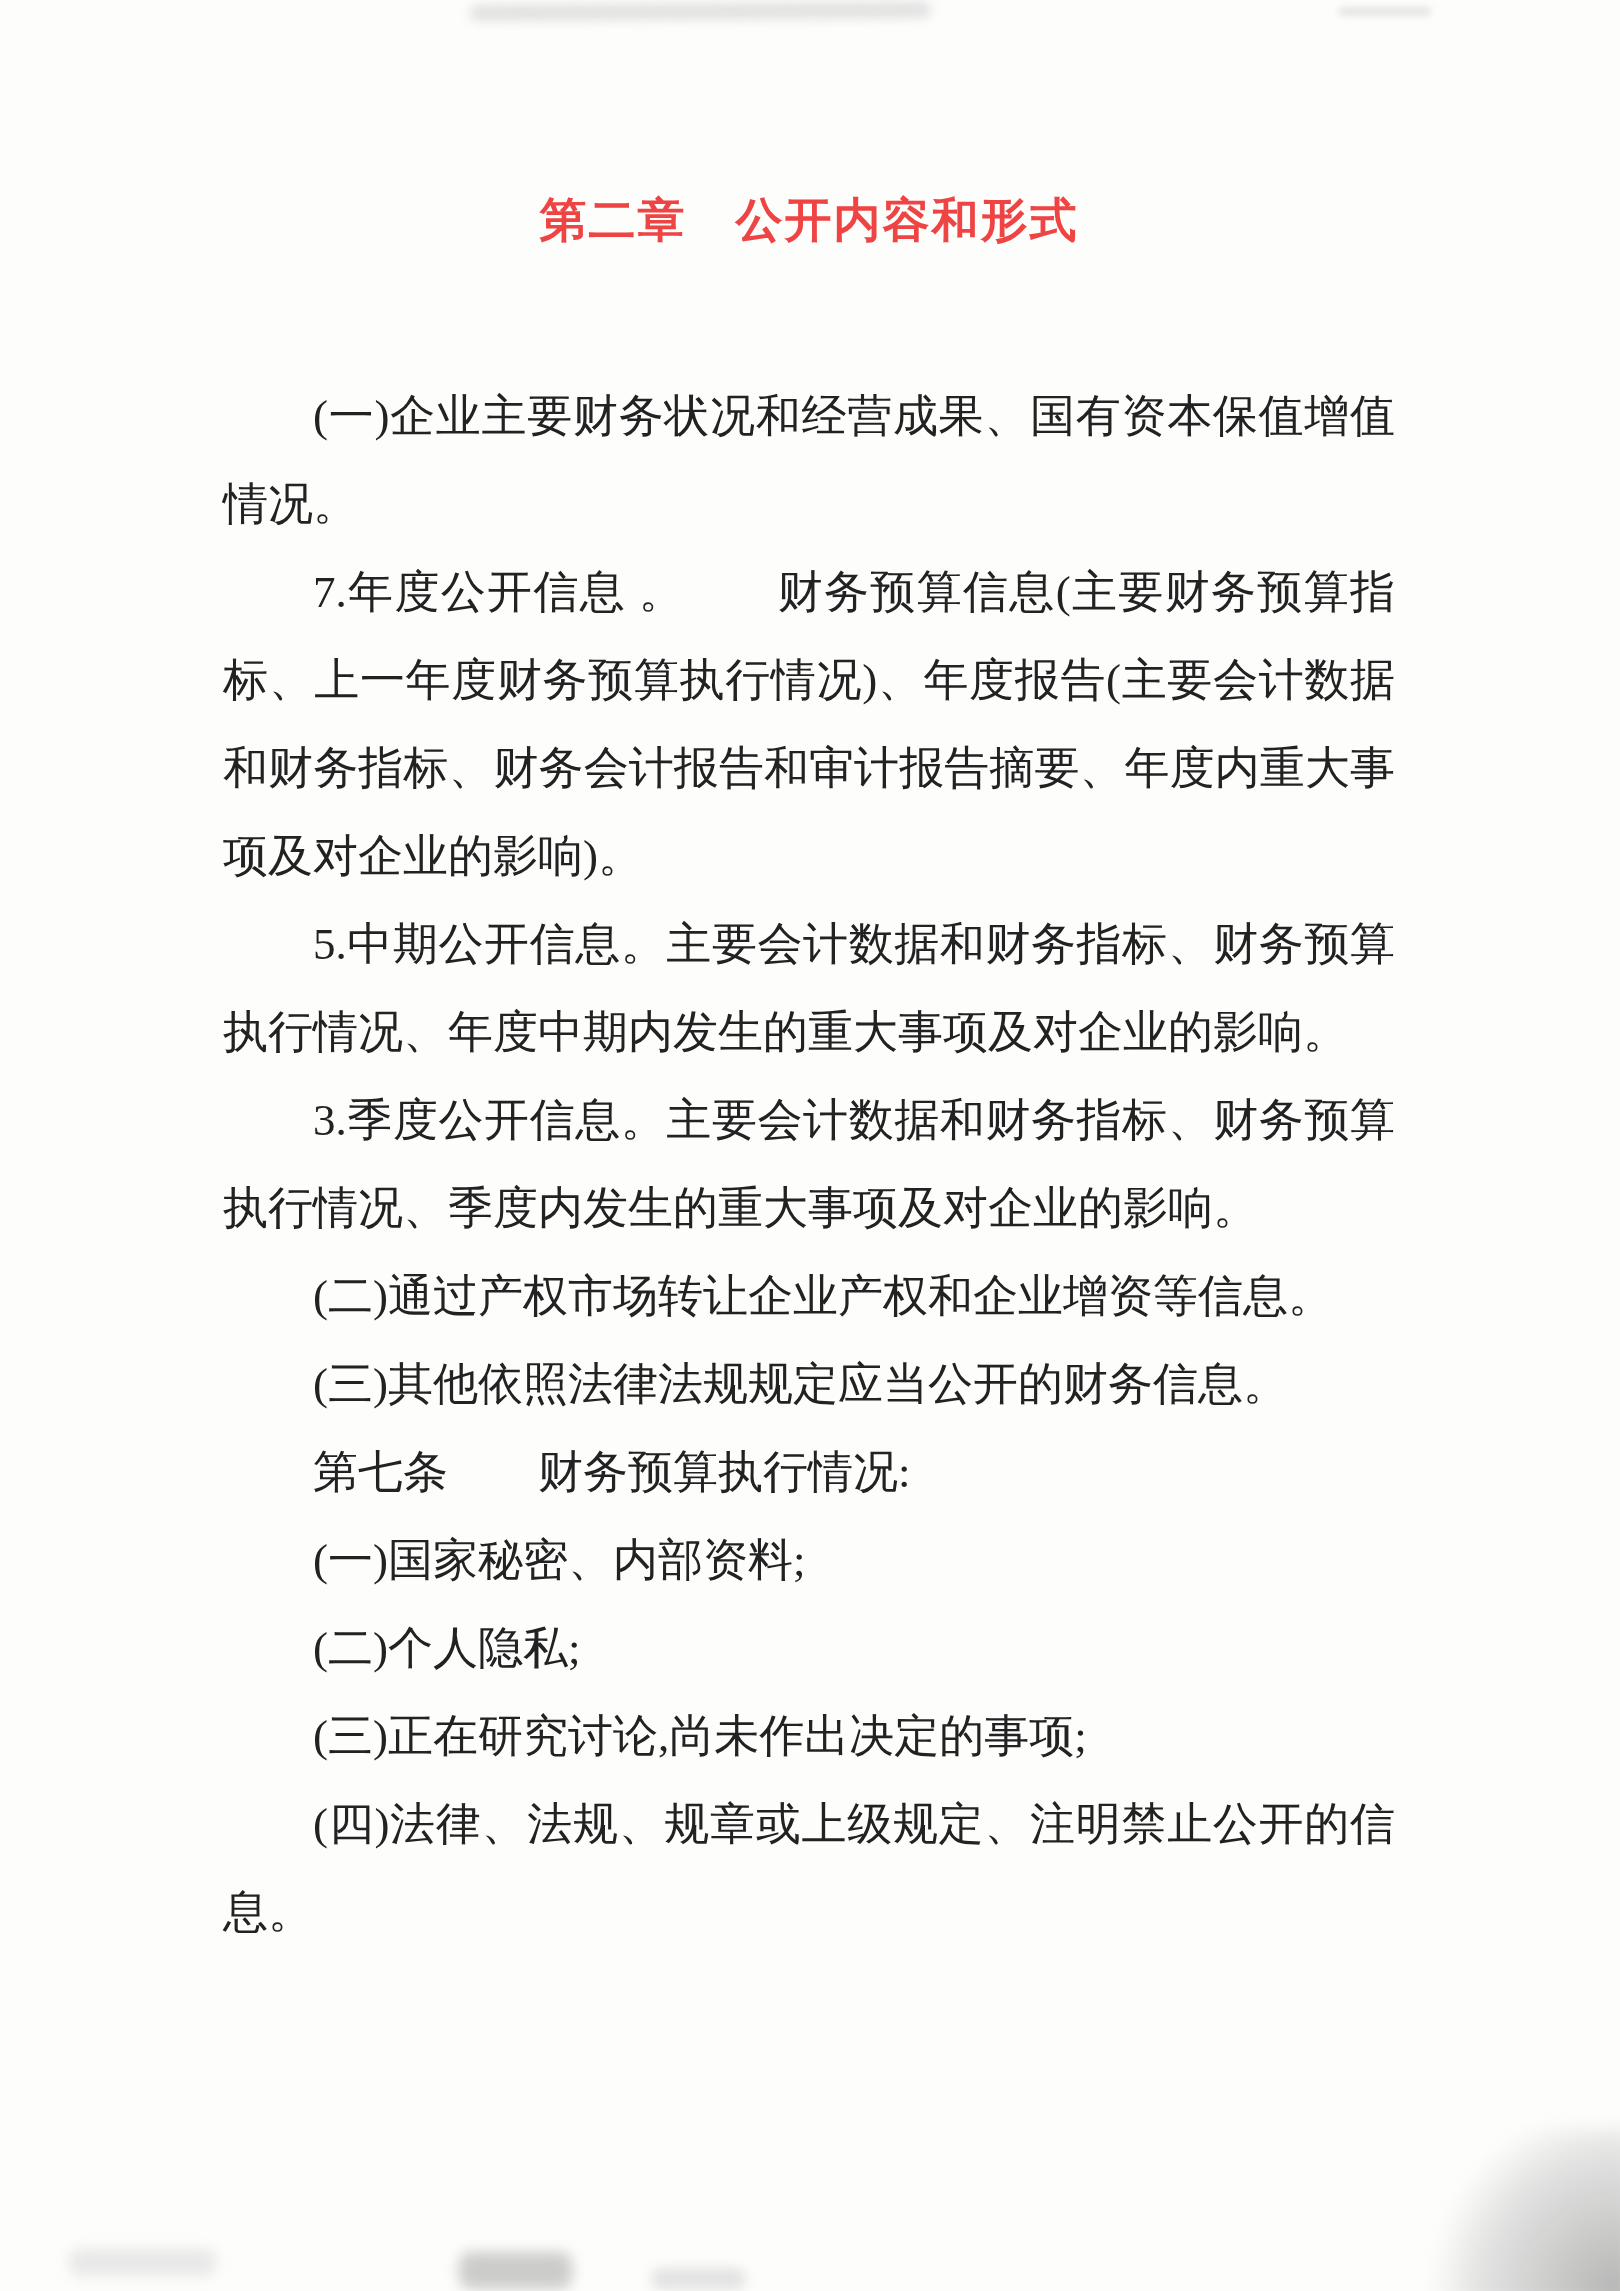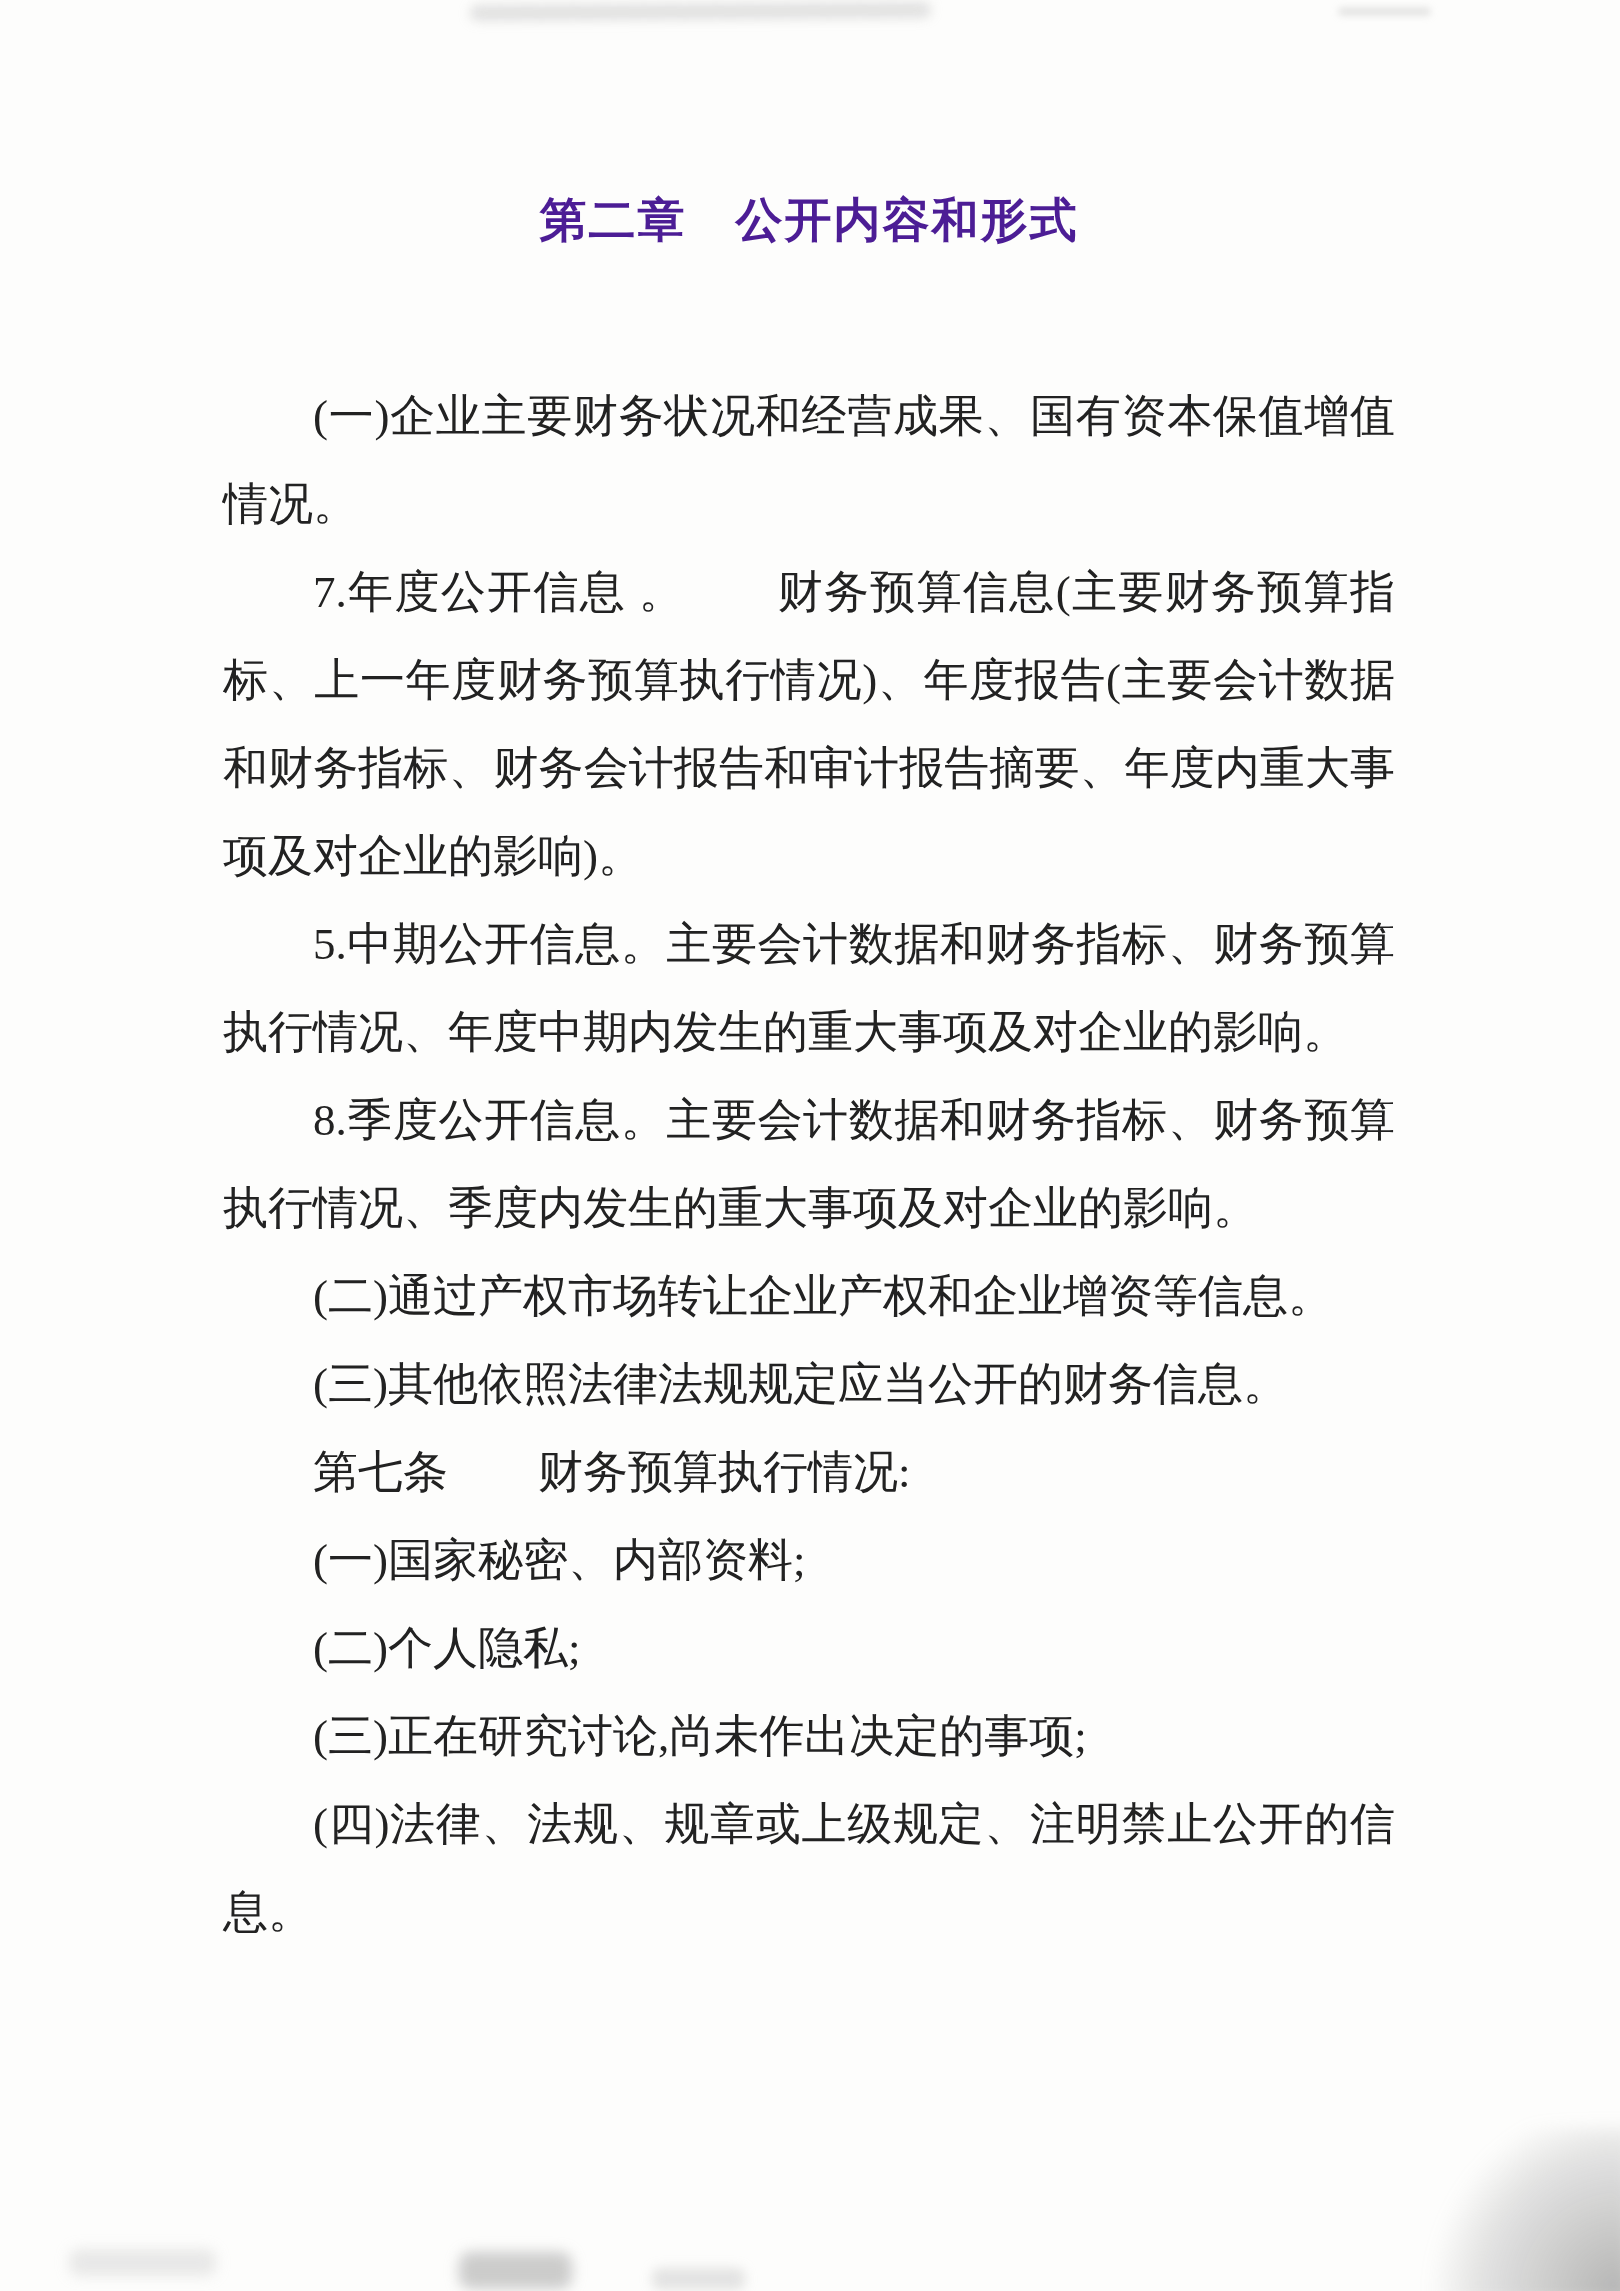--- a/index.html
+++ b/index.html
@@ -22,21 +22,21 @@
     top: 176px;
     width: 1172px;
   }
   .doc-title {
     font-size: 47px;
     line-height: 88px;
     font-weight: 600;
     text-align: center;
     margin: 0 0 108px 0;
     letter-spacing: 2px;
-    color: #4c1d95;
+    color: #ef4444;
   }
   .para {
     margin: 0;
     font-size: 45px;
     line-height: 88px;
     text-indent: 2em;
     text-align: justify;
     color: #222222;
   }
   
@@ -88,21 +88,21 @@
 
   <div class="artifact a-top-band"></div>
   <div class="artifact a-top-right"></div>
 
   <div class="content">
     <h1 class="doc-title">第二章　公开内容和形式</h1>
 
     <p class="para">(一)企业主要财务状况和经营成果、国有资本保值增值情况。</p>
     <p class="para">7.年度公开信息 。　　财务预算信息(主要财务预算指标、上一年度财务预算执行情况)、年度报告(主要会计数据和财务指标、财务会计报告和审计报告摘要、年度内重大事项及对企业的影响)。</p>
     <p class="para">5.中期公开信息。主要会计数据和财务指标、财务预算执行情况、年度中期内发生的重大事项及对企业的影响。</p>
-    <p class="para">8.季度公开信息。主要会计数据和财务指标、财务预算执行情况、季度内发生的重大事项及对企业的影响。</p>
+    <p class="para">3.季度公开信息。主要会计数据和财务指标、财务预算执行情况、季度内发生的重大事项及对企业的影响。</p>
     <p class="para">(二)通过产权市场转让企业产权和企业增资等信息。</p>
     <p class="para">(三)其他依照法律法规规定应当公开的财务信息。</p>
     <p class="para">第七条　　财务预算执行情况:</p>
     <p class="para">(一)国家秘密、内部资料;</p>
     <p class="para">(二)个人隐私;</p>
     <p class="para">(三)正在研究讨论,尚未作出决定的事项;</p>
     <p class="para">(四)法律、法规、规章或上级规定、注明禁止公开的信息。</p>
   </div>
 
   <div class="artifact a-bottom-left"></div>

